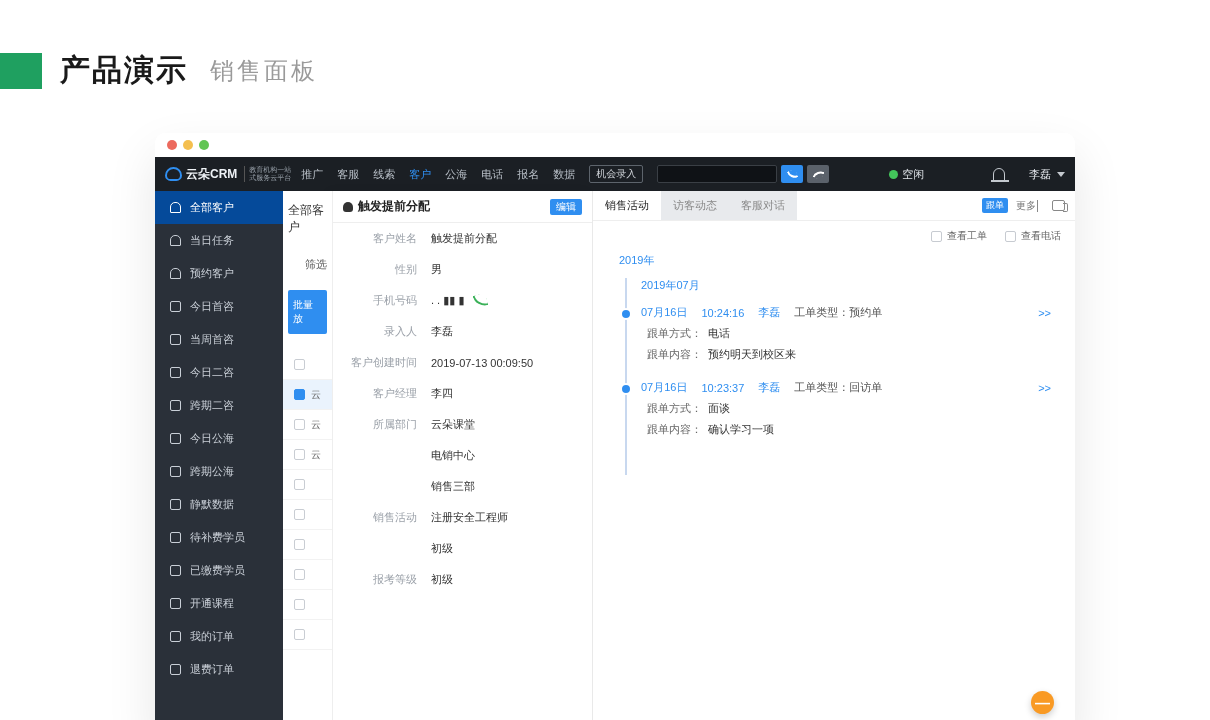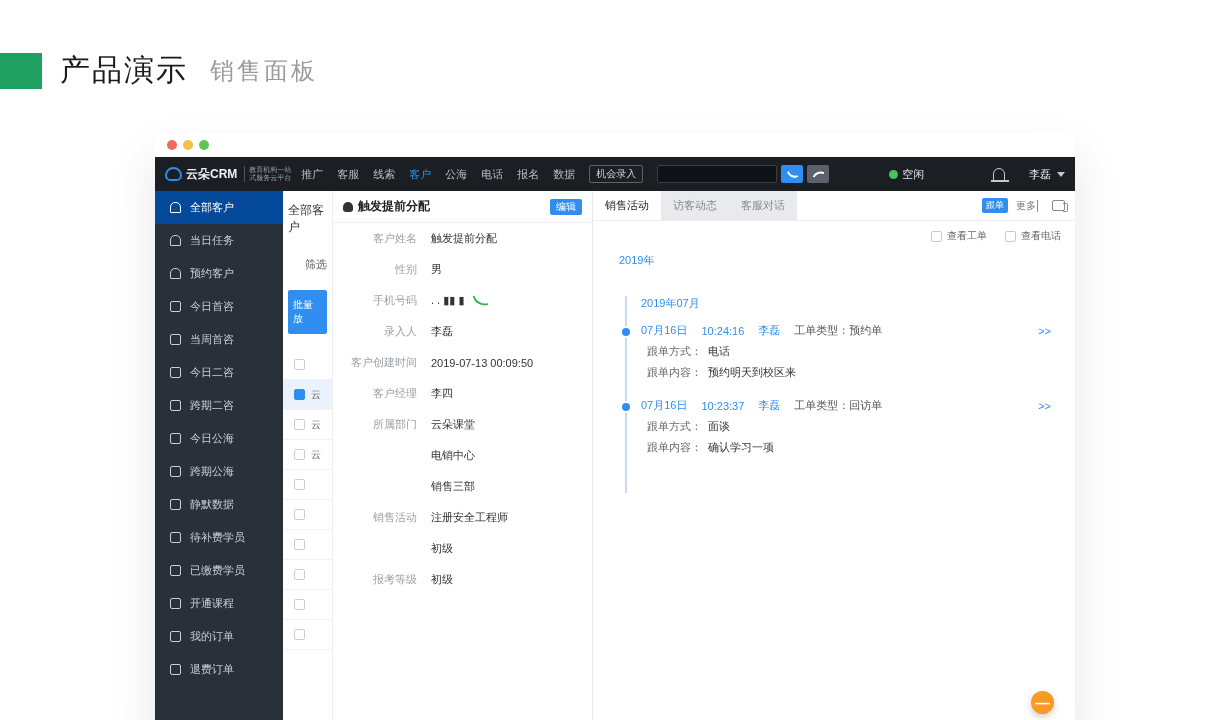--- a/index.html
+++ b/index.html
@@ -1,20 +1,20 @@
 <!DOCTYPE html>
 <html><head>
 <meta charset="utf-8">
 <style>
 * { box-sizing: border-box; margin: 0; padding: 0; font-family: "PingFang SC","Microsoft YaHei",sans-serif; }
 body { background:#fff; width:1210px; height:720px; overflow:hidden; }
 
 .slide-hdr { display:flex; align-items:center; padding:50px 0 0 0; }
 .green-block { width:42px; height:36px; background:#1fa060; margin-right:18px; }
-.slide-title { font-size:30px; font-weight:400; color:#1a1a1a; margin-right:22px; letter-spacing:2px; }
+.slide-title { font-size:30px; font-weight:700; color:#1a1a1a; margin-right:22px; letter-spacing:2px; }
 .slide-sub { font-size:24px; color:#9a9a9a; letter-spacing:3px; }
 
 .app-shadow { margin:42px 0 0 155px; width:920px; height:600px; border-radius:10px; box-shadow:0 22px 50px rgba(0,0,0,0.10); background:#fff; overflow:hidden; position:relative; }
 
 .mac-bar { height:24px; display:flex; align-items:center; padding-left:12px; gap:6px; background:#fff; }
 .dot { width:10px; height:10px; border-radius:50%; }
 .dot.r{background:#ec6a5e;} .dot.y{background:#f4bf4f;} .dot.g{background:#61c554;}
 
 .topnav { height:34px; background:#1b1f24; display:flex; align-items:center; color:#cfd3d8; font-size:11px; padding:0 10px; }
 .brand { display:flex; align-items:center; gap:4px; margin-right:10px; }
@@ -74,21 +74,21 @@
 .more { font-size:10px; color:#777; }
 .dd { width:7px;height:7px;border-right:1.3px solid #888;border-bottom:1.3px solid #888; transform:rotate(45deg); margin-left:1px;}
 .export { width:13px; height:11px; border:1.3px solid #888; border-radius:2px; position:relative; margin-left:6px; }
 .export::after{content:"";position:absolute;right:-4px;top:2px;width:4px;height:7px;border:1.3px solid #888;border-left:none;border-radius:0 2px 2px 0;}
 
 .opts { display:flex; justify-content:flex-end; gap:18px; padding:8px 14px; color:#666; font-size:10px;}
 .opts label{display:flex;align-items:center;gap:5px;}
 .opts .cb{width:11px;height:11px;border:1px solid #c7cbd1;border-radius:2px;}
 
 .timeline { padding:0 20px 0 28px; }
-.tl-year { color:#2f8ef0; margin:2px 0 28px -2px; font-size:11px; }
+.tl-year { color:#2f8ef0; margin:2px 0 10px -2px; font-size:11px; }
 .tl-body { border-left:2px solid #c8d8ef; padding-left:14px; margin-left:4px; padding-bottom:20px;}
 .tl-month { color:#2f8ef0; margin:5px 0 12px; font-size:11px; }
 .tl-item { position:relative; margin-bottom:18px; }
 .tl-item::before{content:"";position:absolute;left:-21px;top:3px;width:8px;height:8px;border-radius:50%;background:#2f8ef0;border:2px solid #fff;}
 .tl-line1{display:flex;gap:14px;align-items:center;}
 .tl-date,.tl-time,.tl-who{color:#2f8ef0;}
 .tl-type{color:#555;}
 .tl-expand{color:#2f8ef0;margin-left:auto;font-size:11px;padding-right:4px;}
 .tl-kv{display:flex;gap:6px;color:#333;margin-top:6px;padding-left:6px;}
 .tl-kv .lab{color:#666;}

